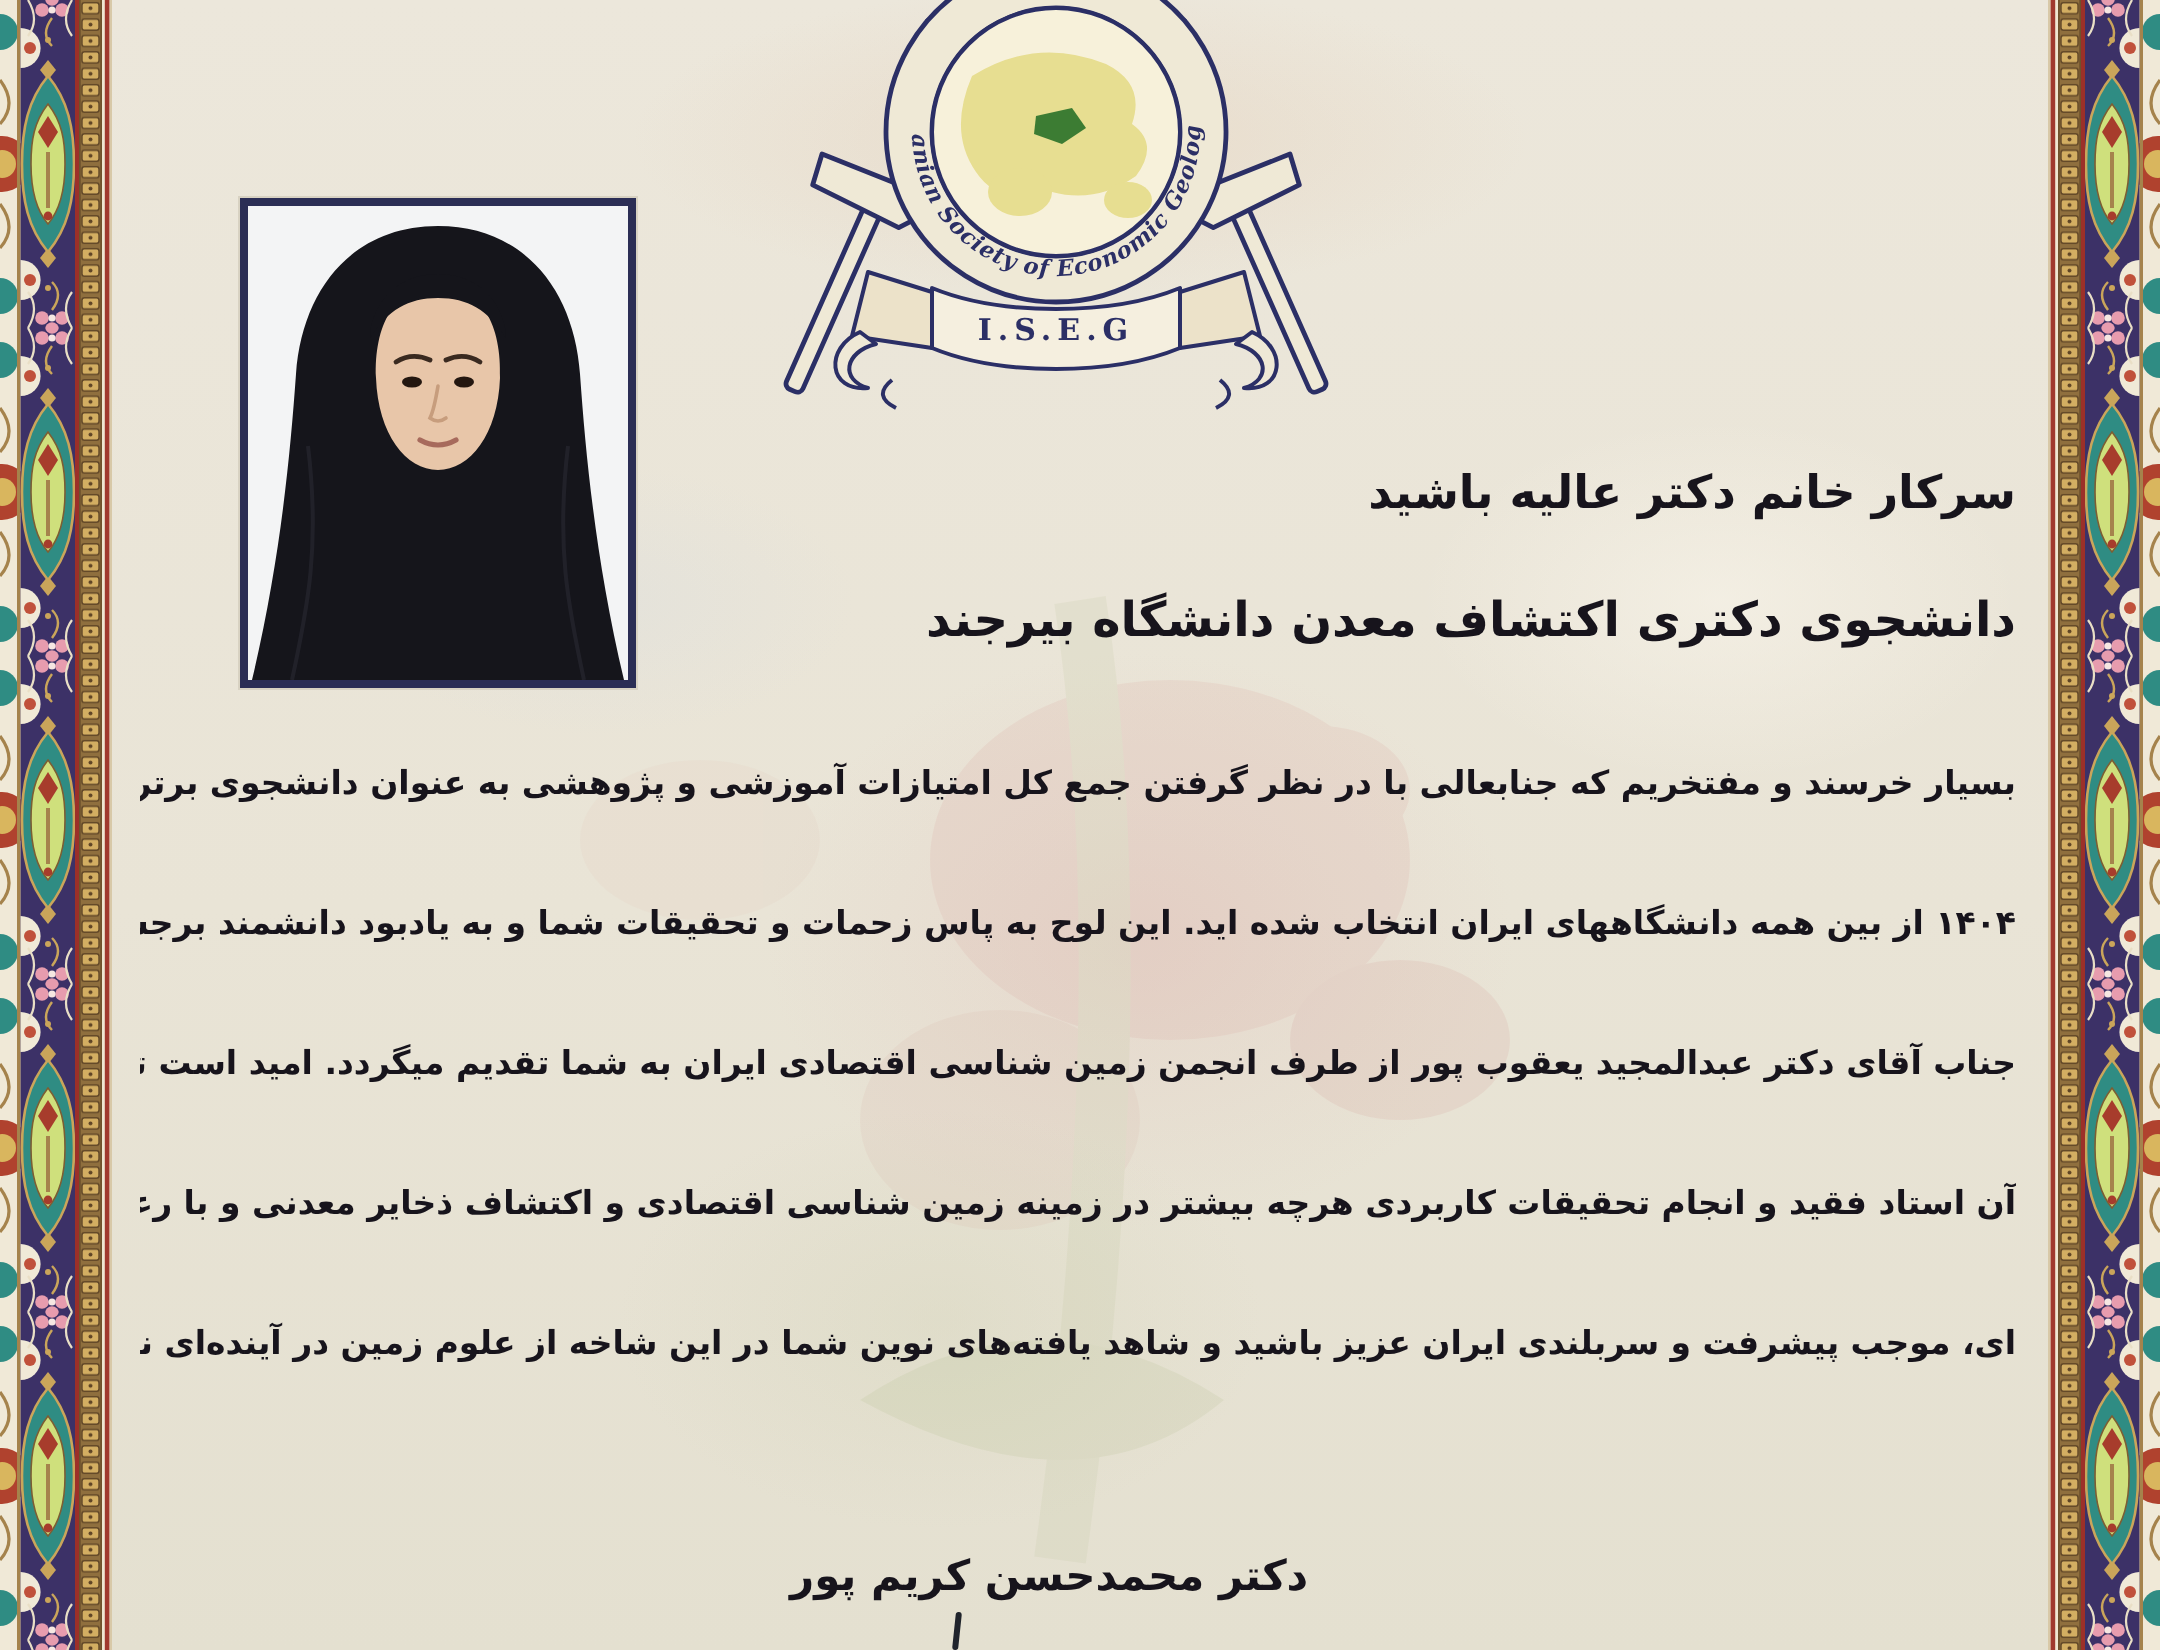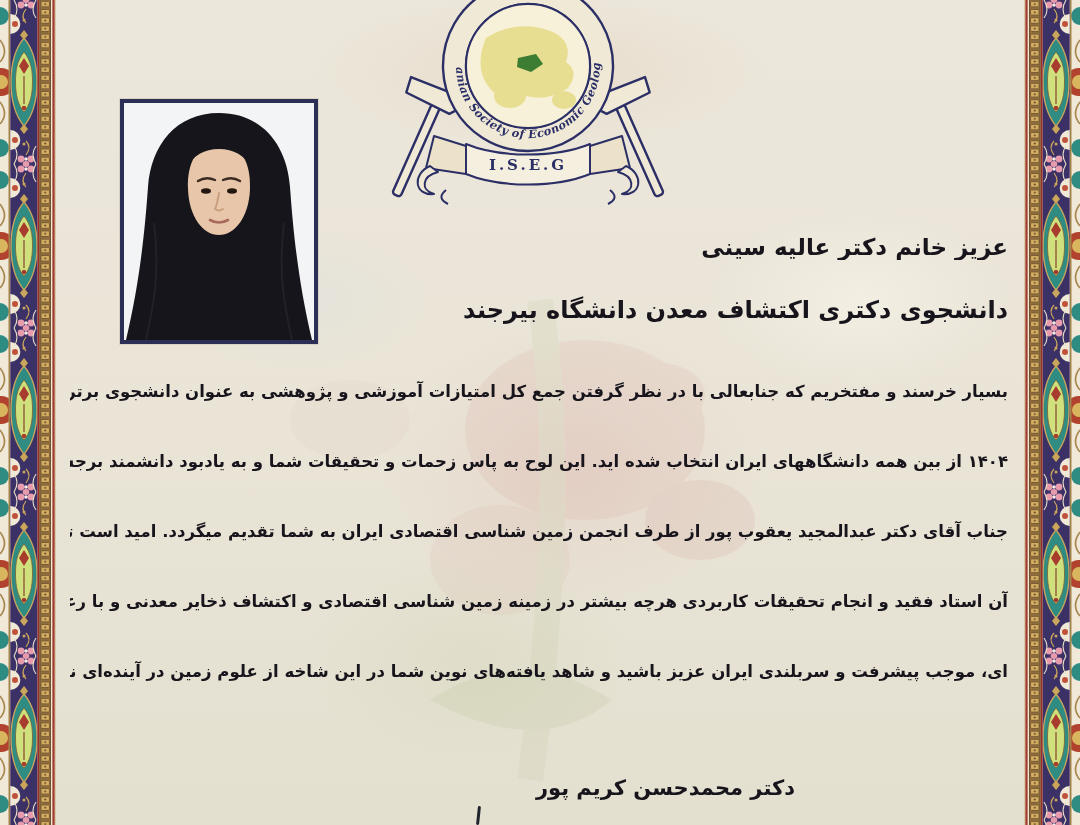--- a/index.html
+++ b/index.html
@@ -21,21 +21,21 @@
   .logo{position:absolute;left:368px;top:0;width:320px;height:205px;}
   .photo{position:absolute;left:120px;top:99px;width:190px;height:237px;
          border:4px solid #2b2e55;background:#fdfdfd;box-shadow:0 0 0 1px #d8d2c2;}
   .fa{direction:rtl;unicode-bidi:plaintext;color:#17141c;font-weight:bold;
       white-space:nowrap;overflow:hidden;}
   .greet1{position:absolute;right:72px;top:234px;font-size:23px;}
   .greet2{position:absolute;right:72px;top:296px;font-size:24px;}
   .bodyline{position:absolute;left:70px;right:72px;height:44px;line-height:40px;
             text-align:right;font-size:16.5px;font-weight:bold;}
   .bl0{top:372px;} .bl1{top:442px;} .bl2{top:512px;} .bl3{top:582px;} .bl4{top:652px;}
-  .sig{position:absolute;left:395px;top:776px;width:400px;text-align:right;
+  .sig{position:absolute;left:395px;top:776px;width:400px;text-align:left;
        font-size:21px;overflow:visible;}
   .sig-stroke{position:absolute;left:477px;top:806px;width:3px;height:19px;
        background:#20242c;border-radius:2px;transform:rotate(6deg);}
 </style>
 </head>
 <body>
 
 <div class="page">
 
   <svg class="bgart" width="1080" height="825" viewBox="0 0 1080 825">
@@ -165,21 +165,21 @@
         <path d="M99 77 Q108 73 116 78" stroke="#3a2a20" stroke-width="2.4" fill="none" stroke-linecap="round"></path>
         <ellipse cx="82" cy="88" rx="5" ry="2.8" fill="#241710"></ellipse>
         <ellipse cx="108" cy="88" rx="5" ry="2.8" fill="#241710"></ellipse>
         <path d="M95 90 Q93 102 91 106 Q95 109 99 106" stroke="#c79d7d" stroke-width="1.8" fill="none" stroke-linecap="round"></path>
         <path d="M86 117 Q95 122 104 117" stroke="#a76a5c" stroke-width="2.6" fill="none" stroke-linecap="round"></path>
         <path d="M30 120 C36 170 30 200 22 237 M160 120 C154 170 160 200 168 237" stroke="#2a2a33" stroke-width="2" fill="none" opacity="0.6"></path>
       </g>
     </svg>
   </div>
 
-  <div class="fa greet1">عزیز خانم دکتر عالیه سینی</div>
+  <div class="fa greet1">سرکار خانم دکتر عالیه باشید</div>
   <div class="fa greet2">دانشجوی دکتری اکتشاف معدن دانشگاه بیرجند</div>
 
   <div class="fa bodyline bl0">بسیار خرسند و مفتخریم که جنابعالی با در نظر گرفتن جمع کل امتیازات آموزشی و پژوهشی به عنوان دانشجوی برتر دکتری اکتشاف معدن در سال</div>
   <div class="fa bodyline bl1">۱۴۰۴ از بین همه دانشگاههای ایران انتخاب شده اید. این لوح به پاس زحمات و تحقیقات شما و به یادبود دانشمند برجسته زمین شناسی اقتصادی</div>
   <div class="fa bodyline bl2">جناب آقای دکتر عبدالمجید یعقوب پور از طرف انجمن زمین شناسی اقتصادی ایران به شما تقدیم میگردد. امید است تا جنابعالی با ادامه راه</div>
   <div class="fa bodyline bl3">آن استاد فقید و انجام تحقیقات کاربردی هرچه بیشتر در زمینه زمین شناسی اقتصادی و اکتشاف ذخایر معدنی و با رعایت اخلاق پژوهشی و حرفه-</div>
   <div class="fa bodyline bl4">ای، موجب پیشرفت و سربلندی ایران عزیز باشید و شاهد یافته‌های نوین شما در این شاخه از علوم زمین در آینده‌ای نزدیک باشیم.</div>
 
   <div class="fa sig">دکتر محمدحسن کریم پور</div>
   <div class="sig-stroke"></div>

